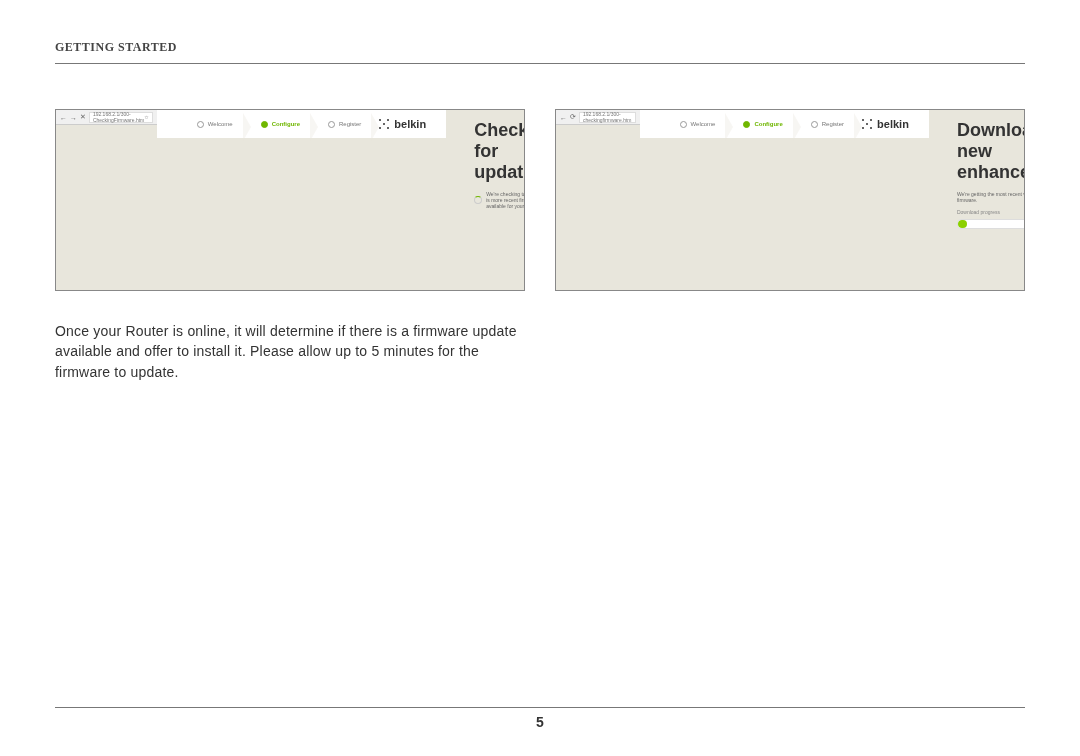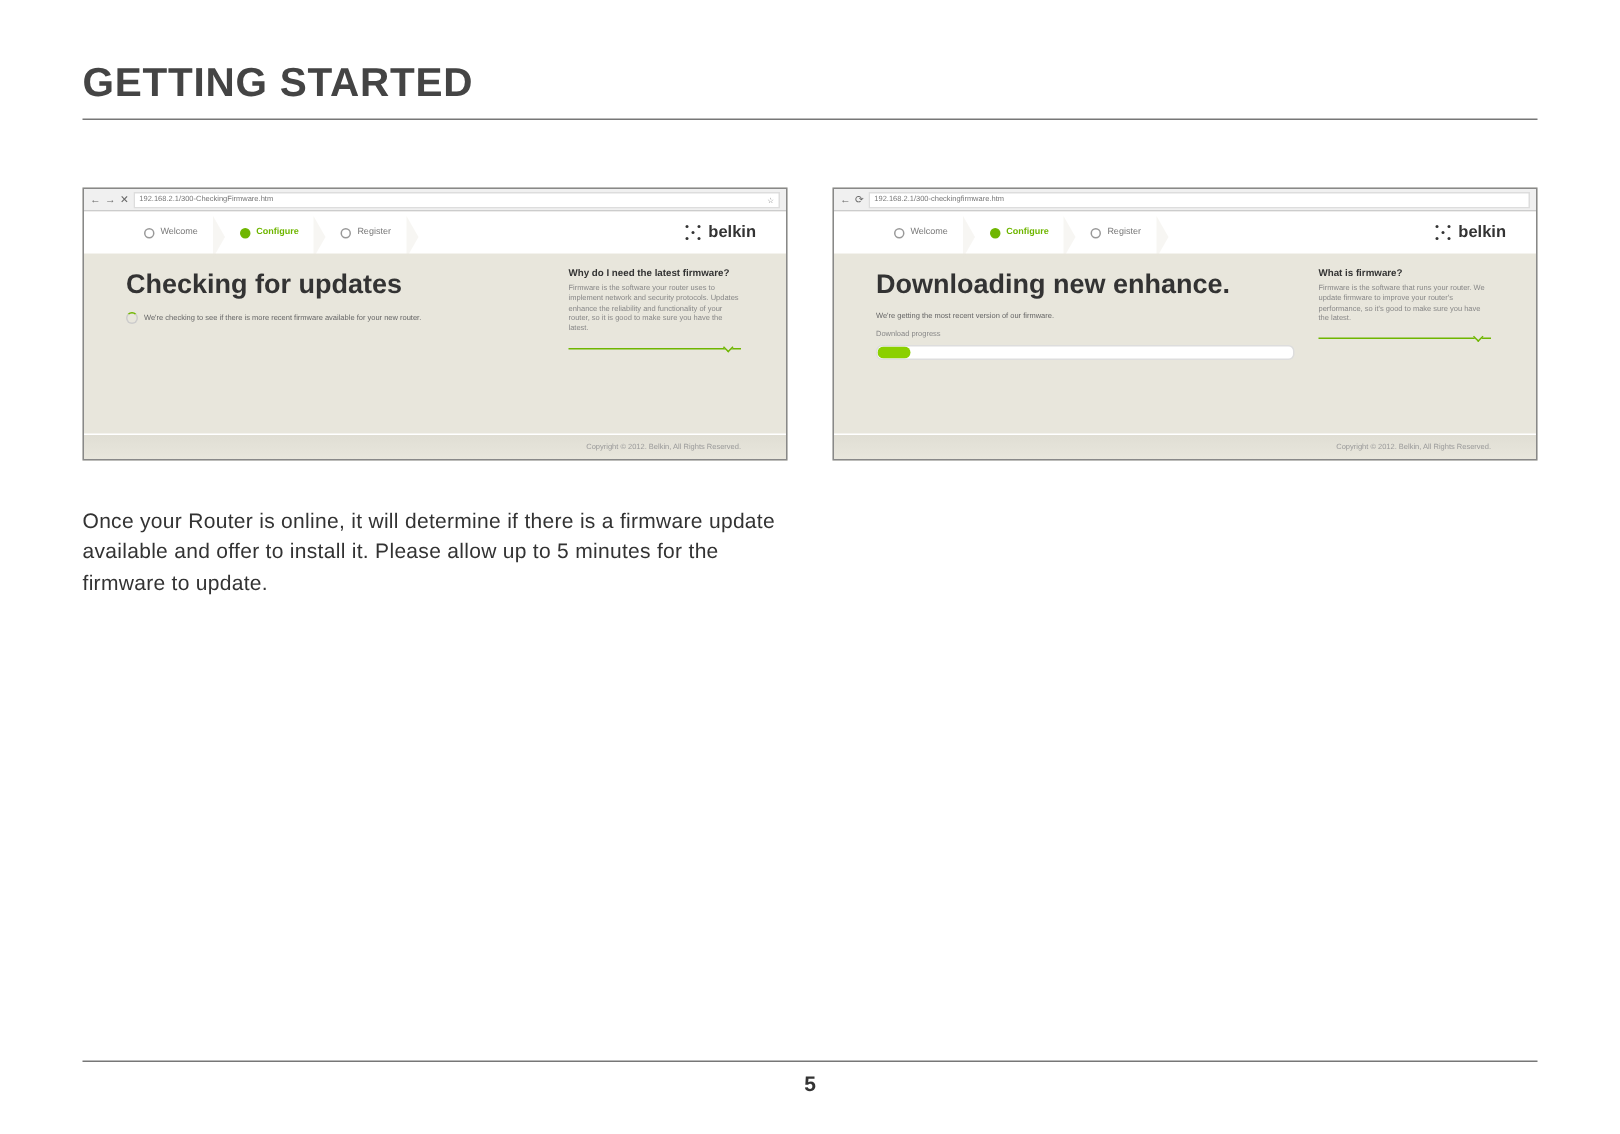--- a/index.html
+++ b/index.html
@@ -9,42 +9,43 @@
     background: #fff;
     width: 1080px;
     height: 756px;
     position: relative;
     color: #333;
   }
   .page {
     padding: 40px 55px 0 55px;
   }
   .page-header {
-    font-size: 27px;
+    font-size: 12px;
     font-weight: bold;
     letter-spacing: 0.5px;
     color: #444;
     border-bottom: 1px solid #777;
     padding-bottom: 8px;
     margin-bottom: 45px;
+    font-family: Liberation Serif, serif;
   }
   .columns {
     display: flex;
     gap: 30px;
   }
   .col {
     flex: 1;
     min-width: 0;
   }
   .screenshot {
     border: 1px solid #888;
     background: #e8e6dc;
     height: 180px;
     display: flex;
-    flex-direction: column;
+    flex-direction: row;
     overflow: hidden;
   }
   .addr-bar {
     background: #f0f0f0;
     height: 14px;
     border-bottom: 1px solid #ccc;
     display: flex;
     align-items: center;
     font-size: 5px;
     color: #777;

